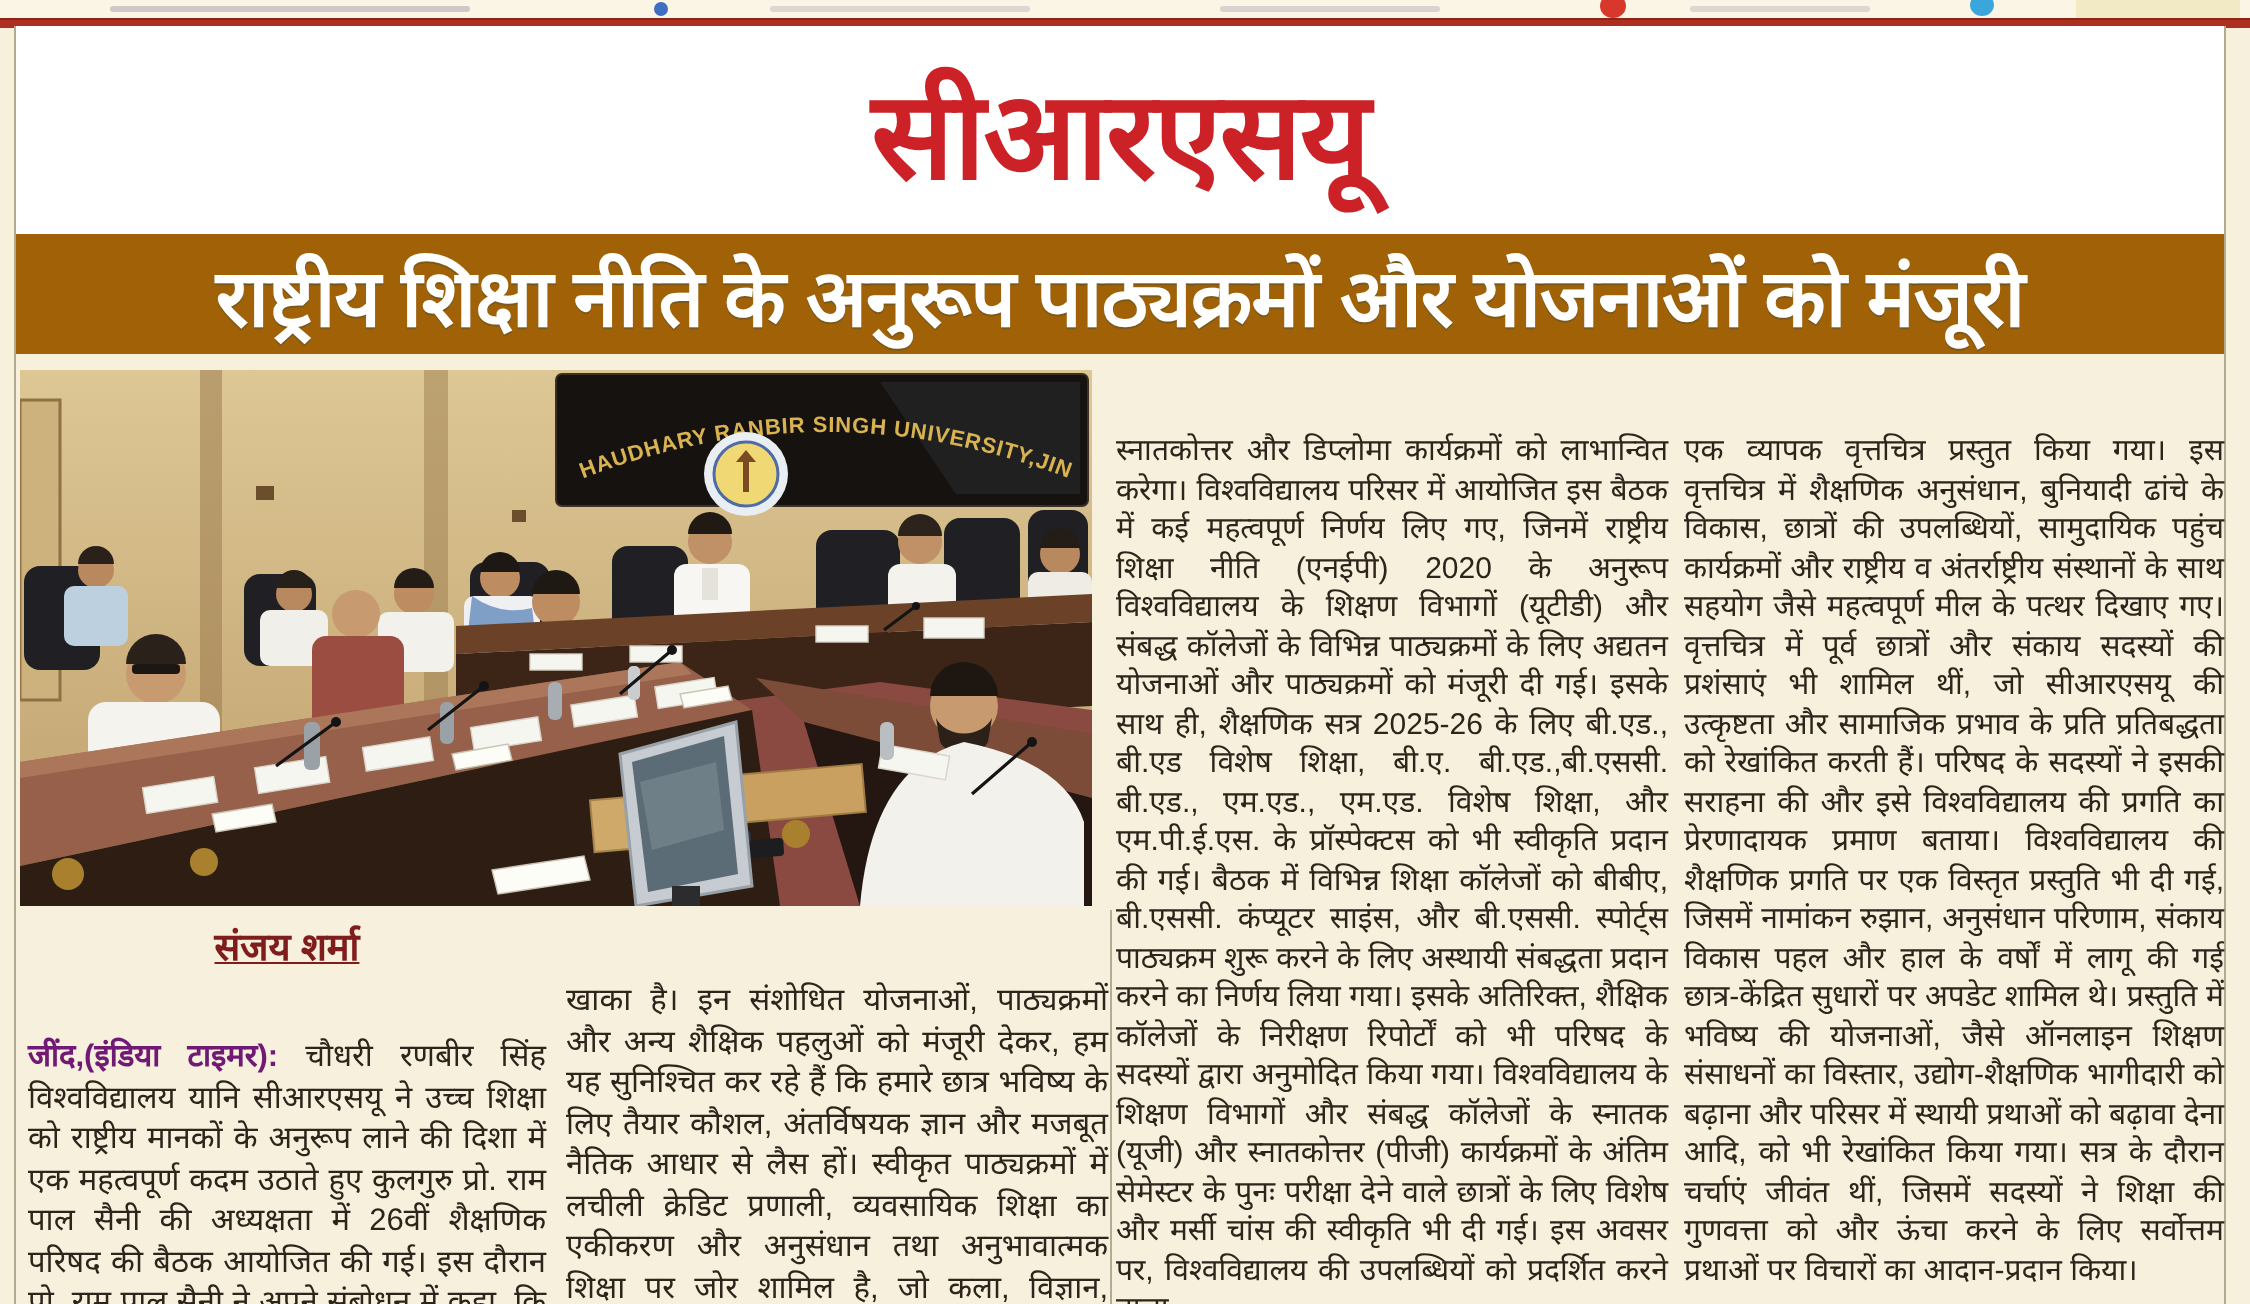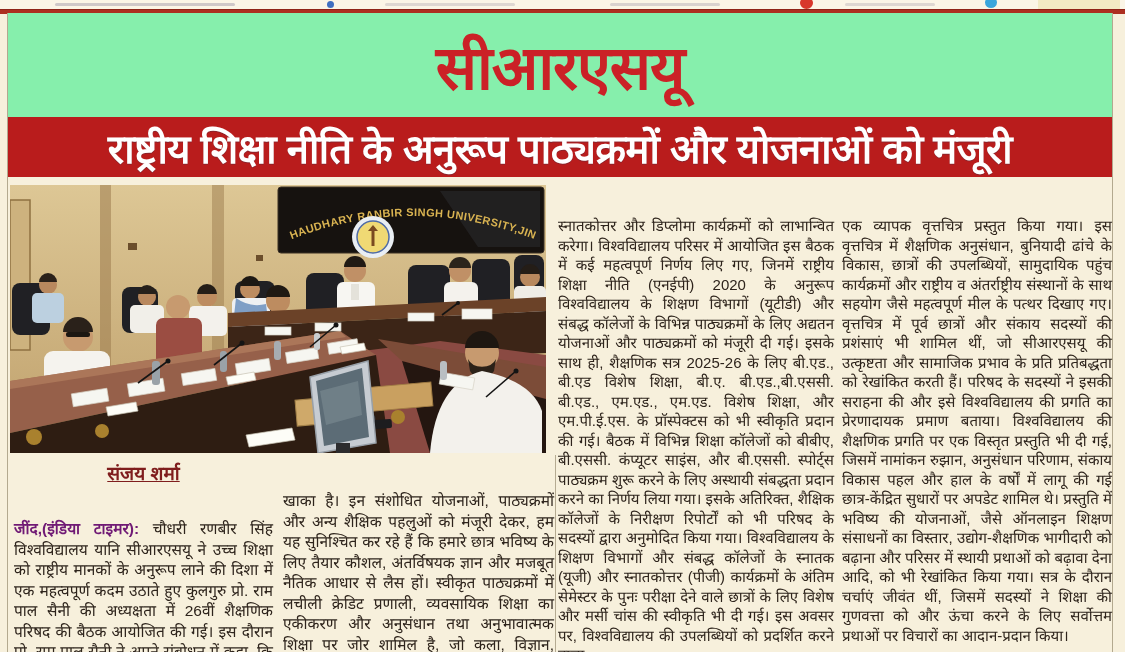--- a/index.html
+++ b/index.html
@@ -6,28 +6,28 @@
   .page{
     position:relative;width:1125px;height:652px;background:#f7f0dc;
     font-family:"Liberation Sans",sans-serif;overflow:hidden;
   }
   .side-border{position:absolute;top:0;bottom:0;width:1px;background:#b3a98f;}
   .top-strip{position:absolute;left:0;top:0;width:1125px;height:9px;background:#fbf5e6;overflow:hidden;}
   .strip-dot{position:absolute;border-radius:50%;}
   .strip-mark{position:absolute;top:3px;height:3px;background:#9a93a3;opacity:.45;border-radius:2px;}
   .red-rule{position:absolute;left:0;top:9px;width:1125px;height:4px;background:#ad2f20;border-top:1px solid #8f2417;}
   .headline{
-    position:absolute;left:8px;right:13px;top:13px;height:104px;background:#86efac;
+    position:absolute;left:8px;right:13px;top:13px;height:104px;background:#ffffff;
     display:flex;align-items:center;justify-content:center;
     font-weight:bold;font-size:61px;letter-spacing:-1px;white-space:nowrap;
   }
   .hl-red{color:#cb2127;}
   .hl-black{color:#1b1413;}
   .blue-bar{
-    position:absolute;left:8px;right:13px;top:117px;height:60px;background:#b91c1c;
+    position:absolute;left:8px;right:13px;top:117px;height:60px;background:#a16207;
     display:flex;align-items:center;justify-content:center;
     color:#ffffff;font-weight:bold;font-size:40px;letter-spacing:-.5px;white-space:nowrap;
     text-shadow:0 1px 0 rgba(0,60,90,.25);
   }
   .photo{position:absolute;left:10px;top:185px;width:536px;height:268px;background:#c9ac79;overflow:hidden;}
   .photo svg{display:block;}
   .bodytext{
     position:absolute;text-align:justify;color:#2e241c;
     font-size:15px;line-height:19.5px;margin-top:32px;
   }

